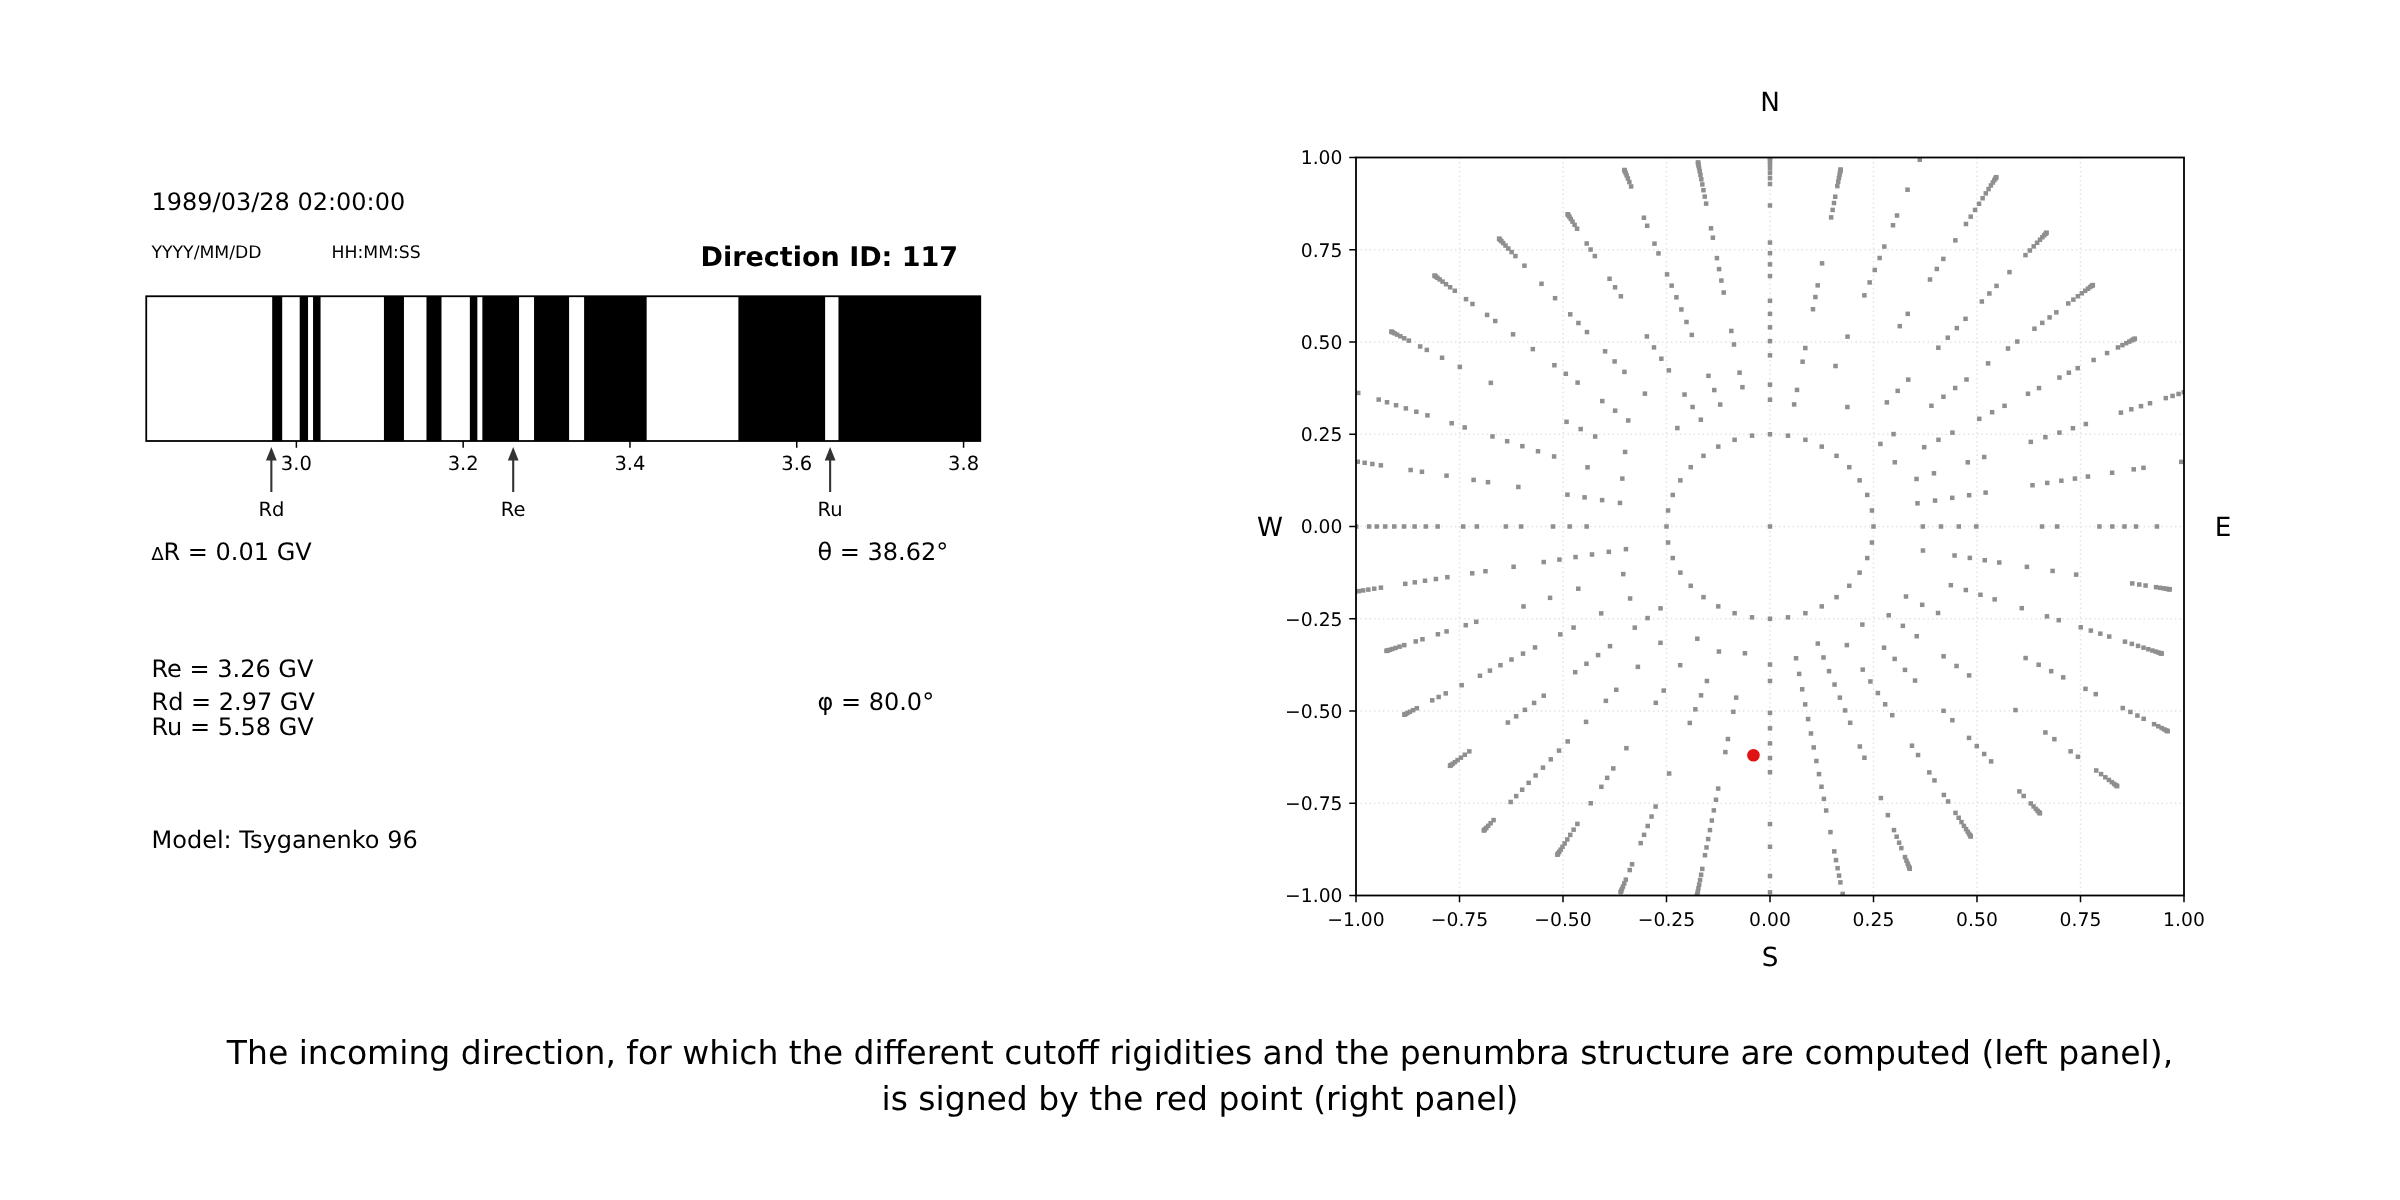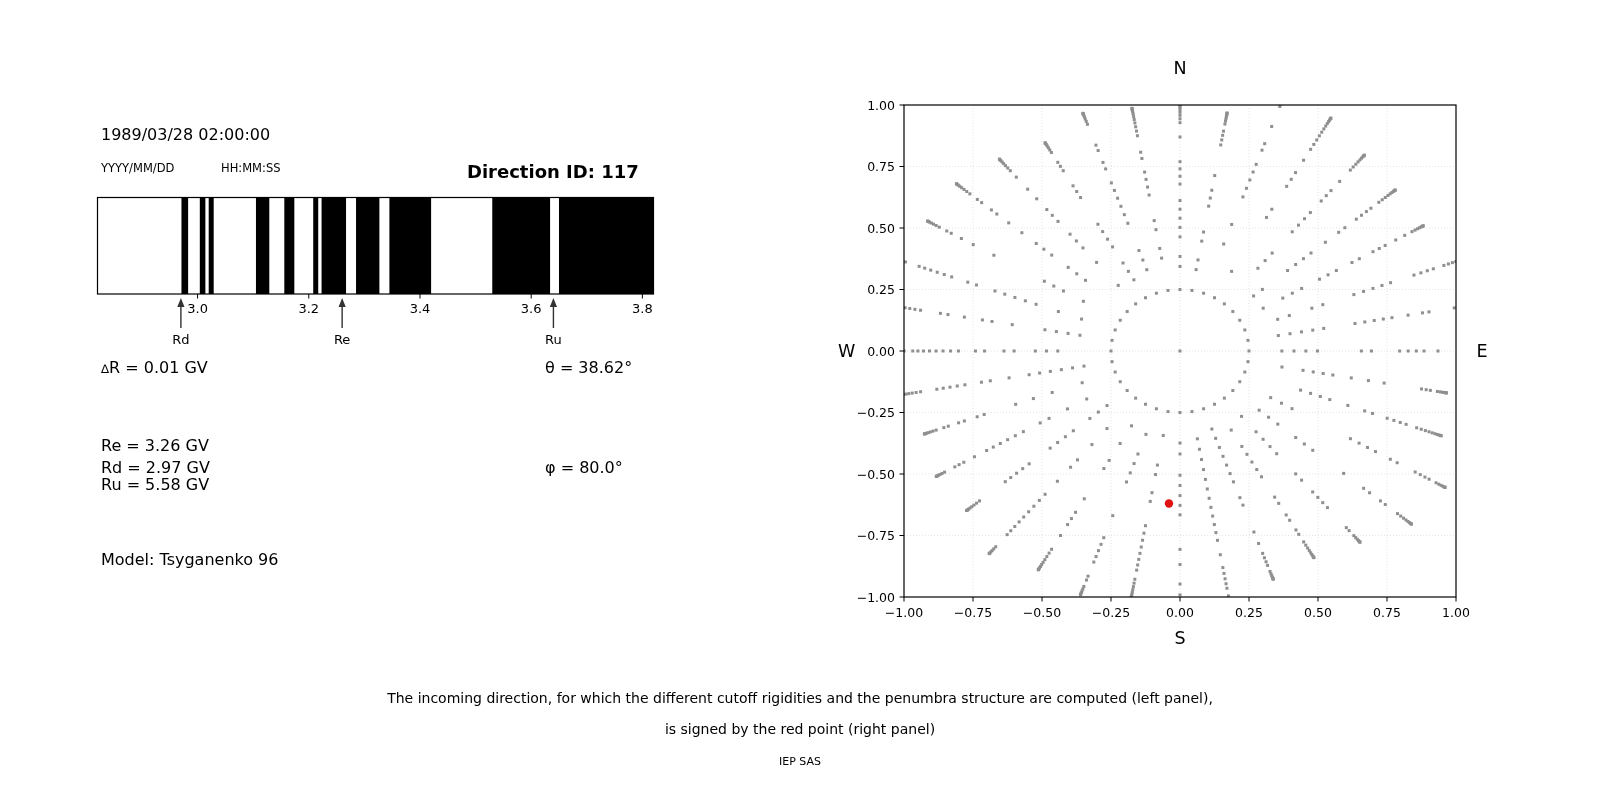--- a/index.html
+++ b/index.html
@@ -10,21 +10,21 @@
   .dt{left:101px;top:125px;font-size:16px;}
   .fmt{font-size:11.5px;top:161px;}
   .fmt-date{left:101px;}
   .fmt-time{left:221px;}
   .dirid{left:467px;top:161px;font-size:18px;font-weight:bold;}
   .val{font-size:16px;}
   .vl{left:101px;}
   .vr{left:545px;}
   .row0{top:358px;}.row1{top:418px;margin-top:40px;}.row2{top:436px;}.row3{top:475px;}.row4{top:514px;margin-top:36px;}
   .deltarow::first-letter{font-size:12px;}
-  .caption{position:absolute;left:0;width:1600px;text-align:center;font-size:14px;}
+  .caption{position:absolute;left:0;width:1600px;text-align:center;font-size:22px;}
   .cap1{top:690px;}
   .cap2{top:721px;text-align:center;}
   .footer{position:absolute;left:0;width:1600px;text-align:center;top:755px;font-size:11px;}
   svg{position:absolute;overflow:visible;}
   #penumbra{left:96px;top:196px;}
   #dirplot{left:828px;top:38px;}
   text{font-family:"DejaVu Sans","Liberation Sans",sans-serif;fill:#000;}
 </style>
 </head>
 <body>
@@ -921,15 +921,14 @@
       <line x1="71.5" y1="67" x2="76" y2="67" stroke="#000" stroke-width="1"></line>
       <text x="67" y="71.5" text-anchor="end" font-size="12.5px">1.00</text>
       <text x="352" y="36" text-anchor="middle" font-size="17.5px">N</text>
       <text x="352" y="606" text-anchor="middle" font-size="17.5px">S</text>
       <text x="10" y="319" text-anchor="start" font-size="17.5px">W</text>
       <text x="654" y="319" text-anchor="middle" font-size="17.5px">E</text>
     </svg>
 
   <div class="caption cap1">The incoming direction, for which the different cutoff rigidities and the penumbra structure are computed (left panel),</div>
   <div class="caption cap2">is signed by the red point (right panel)</div>
-  <div class="footer">IEP SAS</div>
 
 </div>
 
 </body></html>

